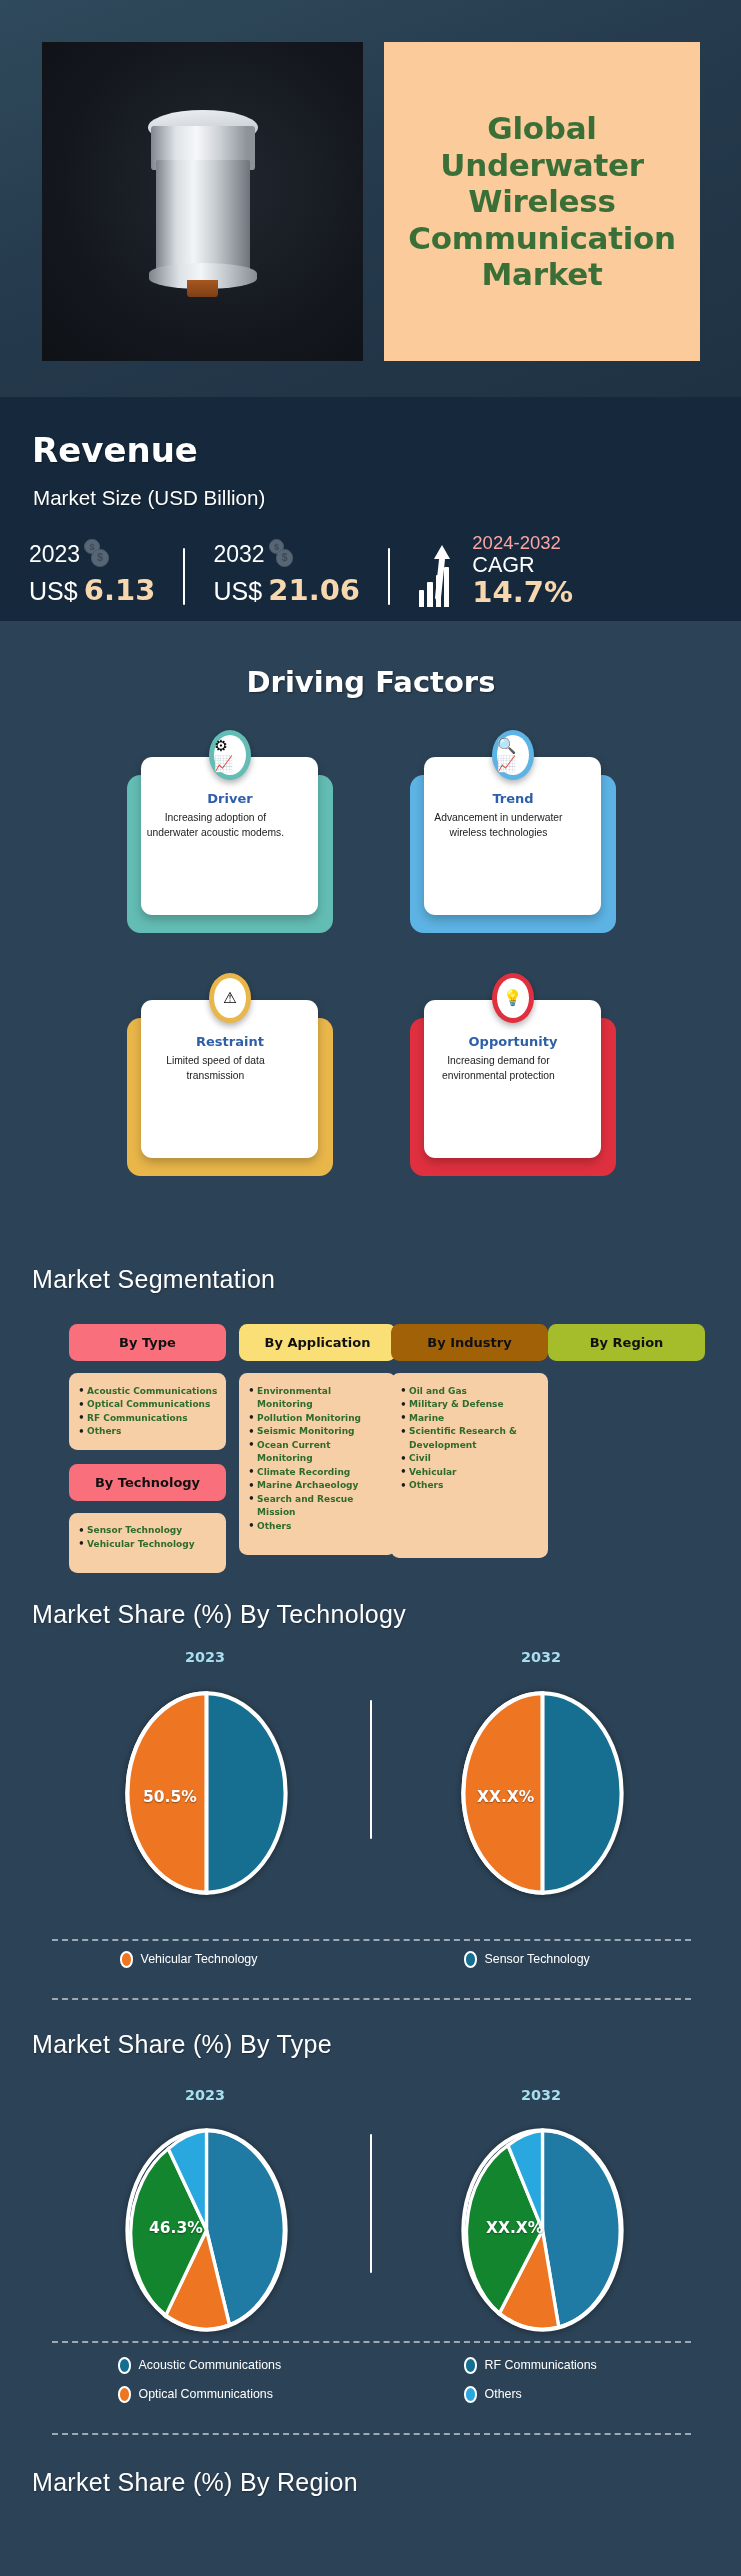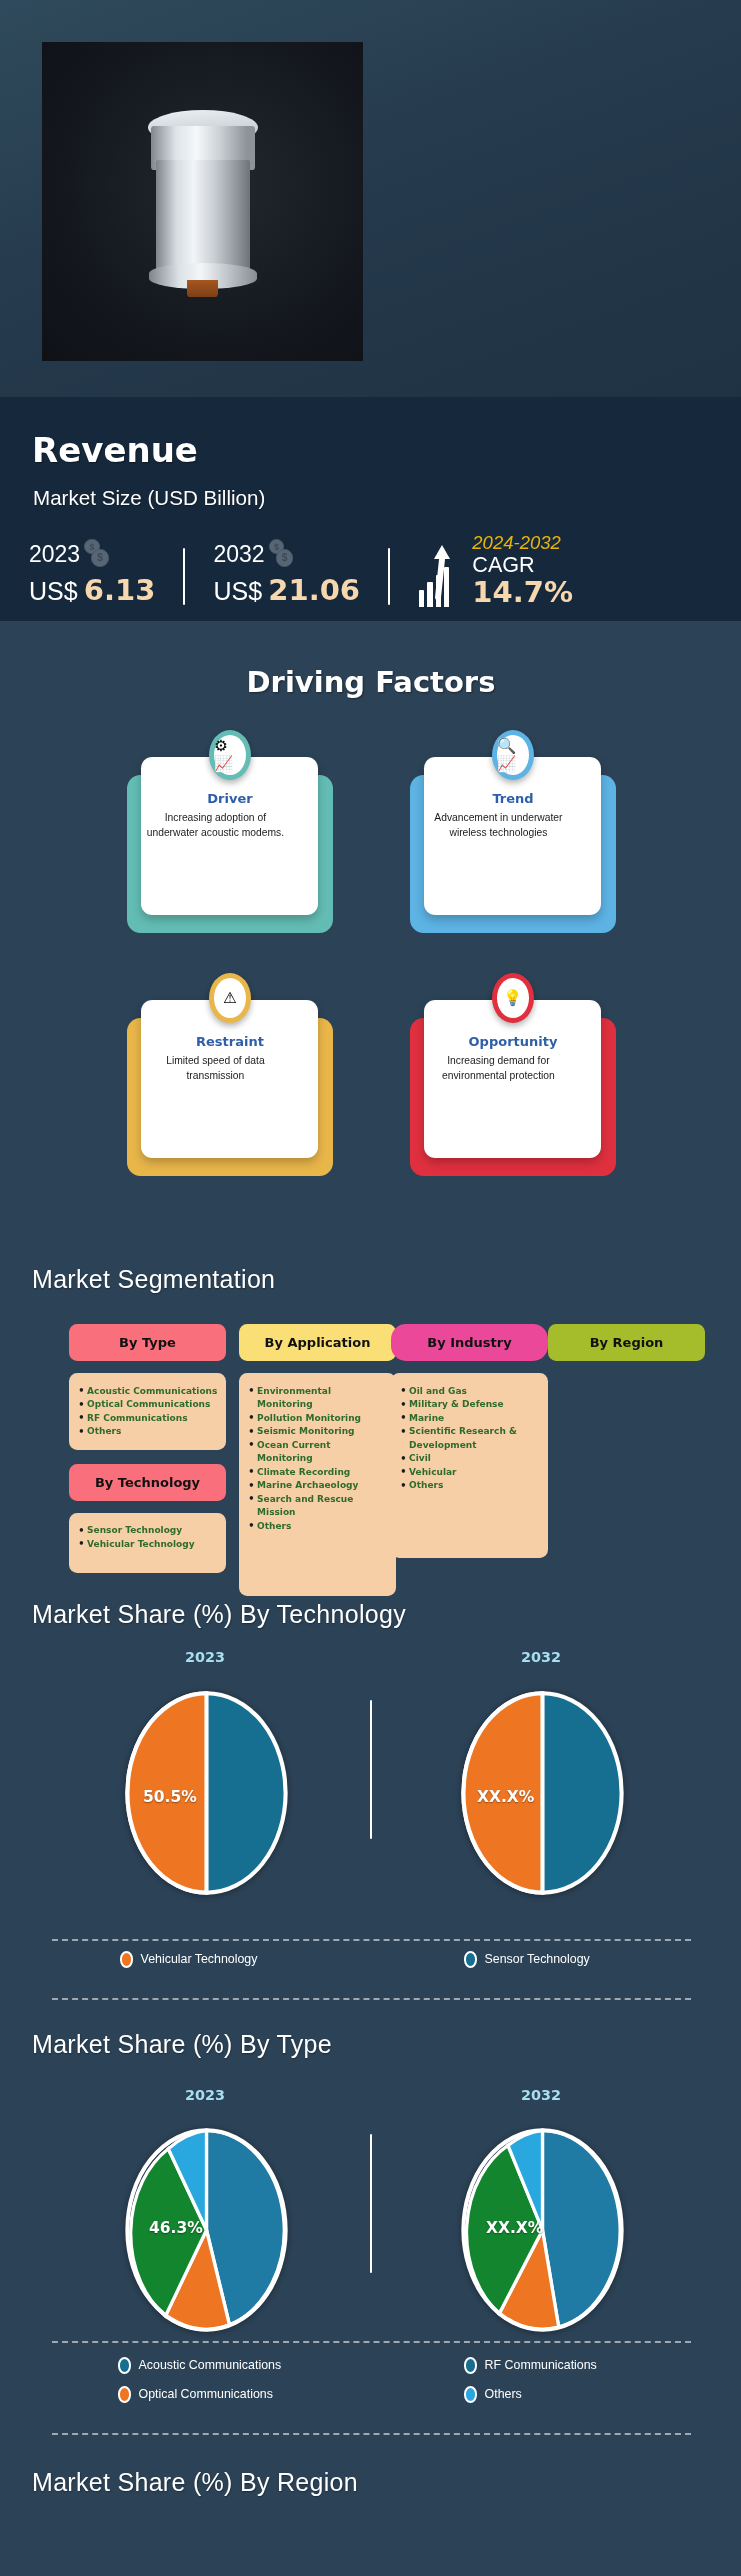--- a/index.html
+++ b/index.html
@@ -79,21 +79,21 @@
   .cagr-ico .b1 { left:1px;  height:17.5px; }
   .cagr-ico .b2 { left:9.3px; height:25px; }
   .cagr-ico .b3 { left:17.5px; height:32px; }
   .cagr-ico .b4 { left:26px; height:40px; }
   .cagr-ico .arrow { position:absolute; left:13.4px; bottom:7.2px; width:0; height:0; }
   .cagr-ico .arrow::before { content:""; position:absolute; left:5.2px; bottom:0; width:6.2px; height:43px;
      background:#fff; border-radius:3.1px; transform:skewX(-6deg); }
   .cagr-ico .arrow::after { content:""; position:absolute; left:2.1px; bottom:41px;
      border-left:8.2px solid transparent; border-right:8.2px solid transparent; border-bottom:14.4px solid #fff; }
   .cagr-text { display:flex; flex-direction:column; align-items:flex-start; }
-  .cagr-years { color:#eab308; font-size:18.5px; font-family:"Liberation Sans", sans-serif;font-style:italic; }
+  .cagr-years { color:#fca5a5; font-size:18.5px; font-family:"Liberation Sans", sans-serif; }
   .cagr-word { color:#fff; font-size:21.6px; font-family:"Liberation Sans", sans-serif; line-height:1.05; }
   .cagr-val { color:#f6d7ae; font-size:29px; font-weight:bold; font-family:"DejaVu Sans", sans-serif; line-height:1.05; }
 
   
   .sec-title-center { position:absolute; width:742px; text-align:center; color:#fff;
       font-size:29px; font-weight:bold; font-family:"DejaVu Sans", sans-serif;
       text-shadow:1px 1px 2.1px rgba(0,0,0,.4); }
   .sec-title-left { position:absolute; left:32px; color:#fff; font-size:25px;
       font-family:"Liberation Sans", sans-serif; font-weight:300; letter-spacing:0.3px;
       text-shadow:0.5px 1px 1.5px rgba(0,0,0,.35); }
@@ -136,26 +136,26 @@
   .seg-c3 { left:548px; }
   .seg-head { height:37px; border-radius:8.2px; display:flex; align-items:center; justify-content:center;
       color:#111; font-size:13px; font-weight:bold; font-family:"DejaVu Sans", sans-serif; }
   .seg-body { margin-top:12.4px; background:#f7cfa6; border-radius:8.2px; padding:11.3px 8.2px 13.4px 9.3px; }
   .seg-body ul { list-style:none; }
   .seg-body li { color:#2e6b2c; font-size:9px; font-weight:bold; line-height:1.5;
       font-family:"DejaVu Sans", sans-serif; position:relative; padding-left:8.8px; }
   .seg-body li::before { content:"\2022"; position:absolute; left:0; top:-0.5px; color:#1b1b1b; font-size:9.8px; }
   .h-red    { background:#f9707c; }
   .h-yellow { background:#fadf76; }
-  .h-purple { background:#ec4899;border-radius:15px; }
+  .h-purple { background:#a16207; }
   .h-olive  { background:#a5bd2a; }
   .seg-c0 .seg-body { height:77px; }
   .seg-c0 .seg-head2 { margin-top:13.4px; }
   .seg-c0 .seg-body2 { margin-top:12.4px; height:60px; }
-  .seg-c1 .seg-body { height:223px; }
+  .seg-c1 .seg-body { height:182px; }
   .seg-c2 .seg-body { height:185px; }
   .seg-c3 .seg-body { height:185px; }
 
   
   .pie-sec { position:absolute; left:0; width:742px; }
   .pie-year { position:absolute; color:#a8dff0; font-size:14.4px; font-weight:bold;
       font-family:"DejaVu Sans", sans-serif; text-align:center; width:134px; }
   .pie { position:absolute; width:165px; height:206px; }
   .pie svg { overflow:visible; filter:drop-shadow(0 1.5px 3.1px rgba(0,0,0,.35)); }
   .pie-lbl { position:absolute; color:#fff; font-size:15.5px; font-weight:bold;
@@ -183,20 +183,23 @@
       <div class="dev-top">
           <div class="dev-port p1"></div>
           <div class="dev-port p2"></div>
         </div>
       <div class="dev-cap"></div>
       <div class="dev-body"></div>
       <div class="dev-flange"></div>
       <div class="dev-plug"></div>
     </div>
   </div>
+  <div class="hero-title">
+    <h1>Global Underwater Wireless Communication Market</h1>
+  </div>
 
   <div class="rev-wrap">
     <div class="rev-title">Revenue</div>
     <div class="rev-sub">Market Size (USD Billion)</div>
     <div class="rev-row">
 
       <div class="rev-stat">
         <div class="yr-line">
           <span class="yr">2023</span>
           <span class="coins">

